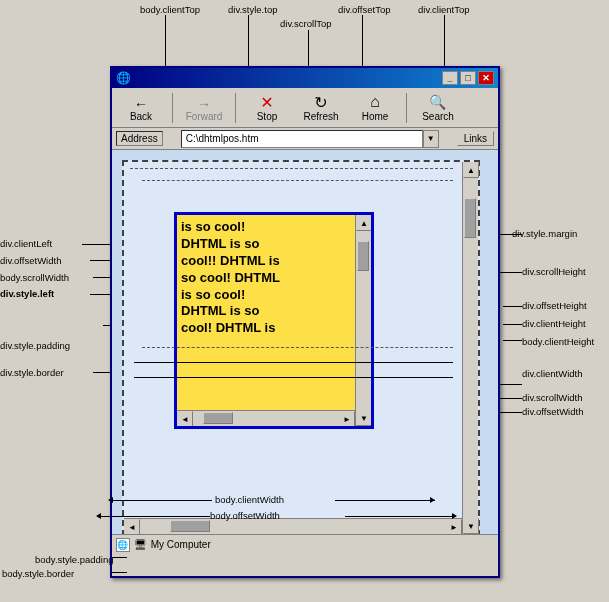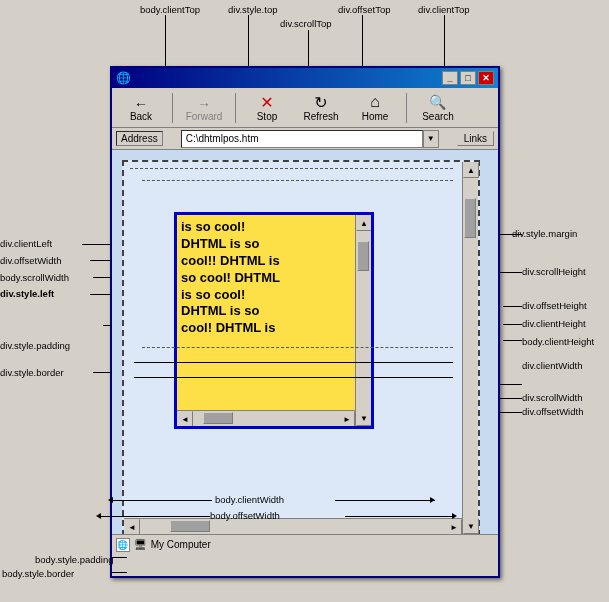--- a/index.html
+++ b/index.html
@@ -484,21 +484,21 @@
   <div class="hline" style="top:277px; left:93px; width:19px;"></div>
   <div class="hline" style="top:294px; left:90px; width:22px;"></div>
   <div class="hline" style="top:325px; left:103px; width:9px;"></div>
   <div class="hline" style="top:372px; left:93px; width:19px;"></div>
 
   <span class="ann" style="top:228px; left:512px;text-align:center;">div.style.margin</span>
   <span class="ann" style="top:266px; left:522px;">div.scrollHeight</span>
   <span class="ann" style="top:300px; left:522px;">div.offsetHeight</span>
   <span class="ann" style="top:318px; left:522px;">div.clientHeight</span>
   <span class="ann" style="top:336px; left:522px;">body.clientHeight</span>
-  <span class="ann" style="top:360px; left:522px;">div.clientWidth</span>
+  <span class="ann" style="top:368px; left:522px;">div.clientWidth</span>
   <span class="ann" style="top:392px; left:522px;">div.scrollWidth</span>
   <span class="ann" style="top:406px; left:522px;">div.offsetWidth</span>
 
   <div class="hline" style="top:234px; left:498px; width:24px;"></div>
   <div class="hline" style="top:272px; left:500px; width:22px;"></div>
   <div class="hline" style="top:306px; left:503px; width:19px;"></div>
   <div class="hline" style="top:324px; left:503px; width:19px;"></div>
   <div class="hline" style="top:340px; left:503px; width:19px;"></div>
   <div class="hline" style="top:384px; left:500px; width:22px;"></div>
   <div class="hline" style="top:398px; left:500px; width:22px;"></div>

